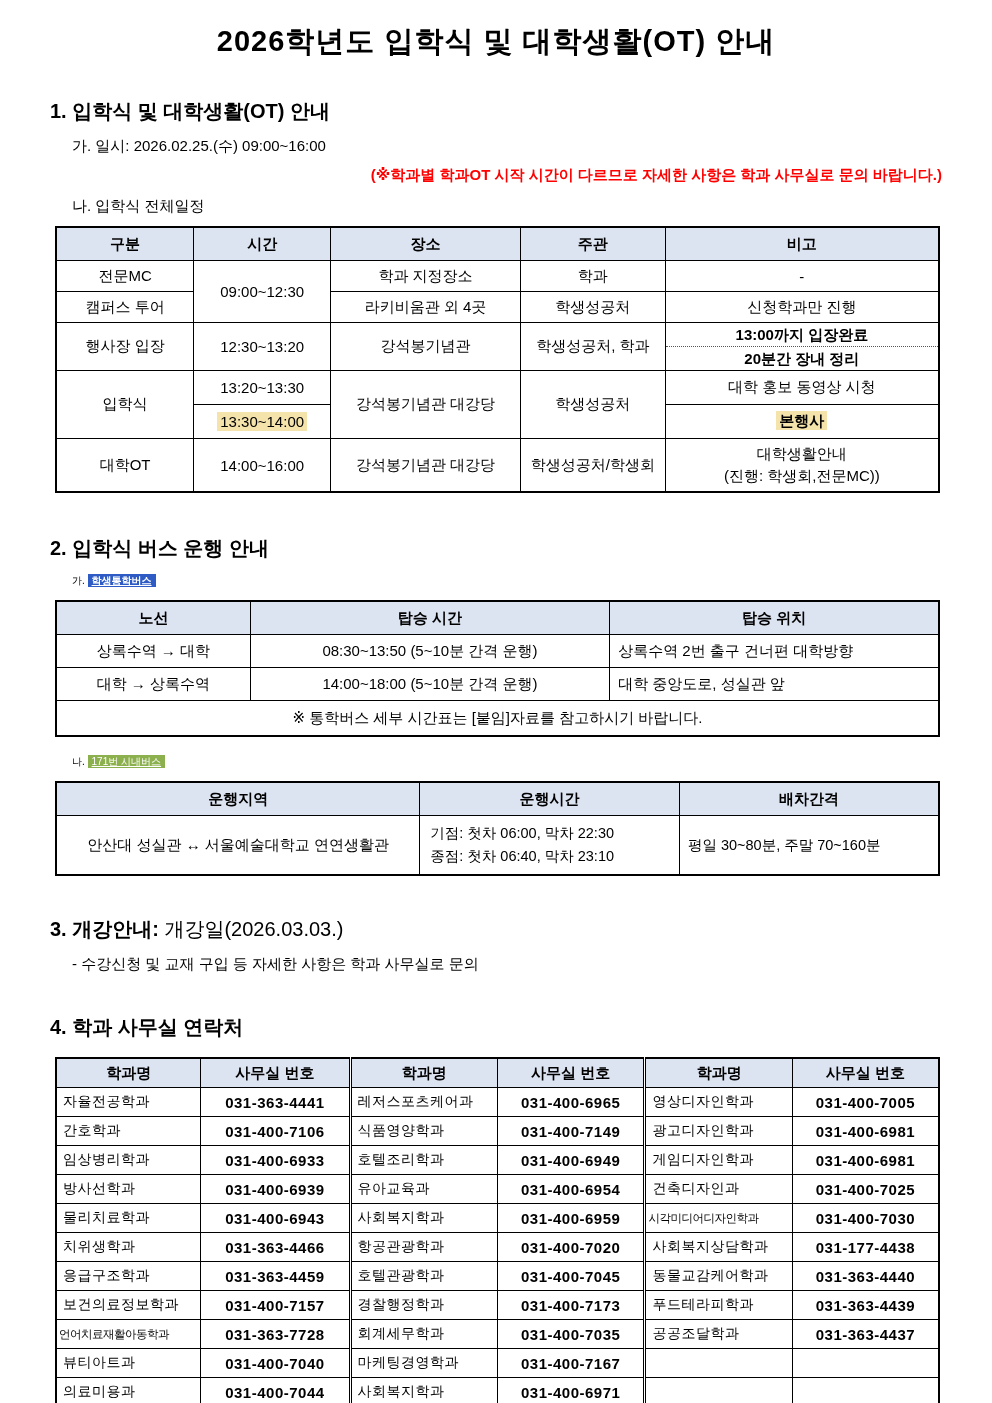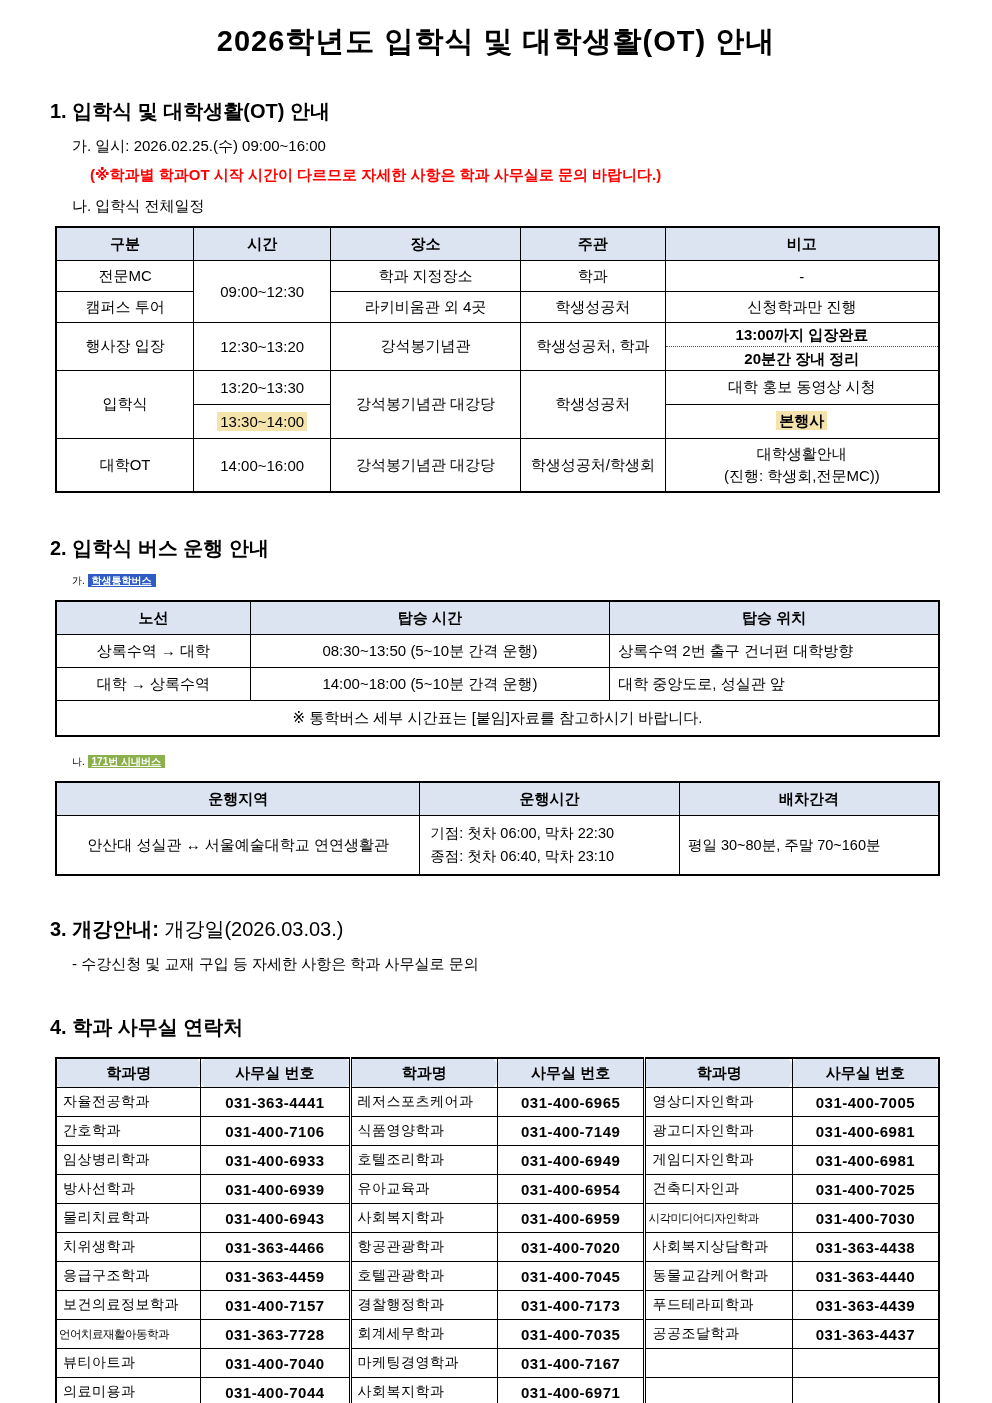--- a/index.html
+++ b/index.html
@@ -8,52 +8,52 @@
     font-family:"Liberation Sans","DejaVu Sans",sans-serif;
     color:#000;position:relative;
   }
   .page{padding:22px 50px 0 50px;}
   .doc-title{
     text-align:center;font-size:29px;font-weight:bold;letter-spacing:1px;
     margin:0 0 36px 0;
   }
   .sec-heading{font-size:20px;font-weight:bold;margin:0 0 12px 0;}
   .sub-line{font-size:15px;margin:0 0 10px 22px;}
-  .red-notice{font-size:15px;font-weight:bold;color:#ff0000;margin:0 0 12px 40px;}
+  .red-notice{font-size:15px;font-weight:bold;color:#ff0000;margin:0 0 12px 40px;text-align:right;}
   table{border-collapse:collapse;table-layout:fixed;width:885px;margin-left:5px;
         border:2px solid #000;}
   th,td{border:1px solid #000;font-size:15px;text-align:center;padding:2px 3px;
         overflow:hidden;}
   th{background:#dce3f1;font-weight:bold;height:28px;}
   
   .schedule-table{margin-bottom:42px;}
   .schedule-table td{height:26px;}
   .dot-b{border-bottom:1px dotted #555;}
   .note-split{padding:0;}
   .note-split .half{height:23px;line-height:23px;font-weight:bold;}
   .note-split .half.first{border-bottom:1px dotted #555;}
   .two-line{line-height:1.5;}
   .hl-yellow{background:#f5e3ac;padding:1px 3px;}
   .bold{font-weight:bold;}
   
   .bus-label-line{font-size:10px;margin:0 0 12px 22px;}
   .hl-blue{background:#2f5bc4;color:#fff;font-weight:bold;text-decoration:underline;padding:1px 4px;}
-  .hl-green{background:#8db04e;color:#fff;font-weight:bold;text-decoration:underline;padding:1px 4px;}
+  .hl-green{background:#8db04e;color:#fff;font-weight:normal;text-decoration:underline;padding:1px 4px;}
   .shuttle-table{margin-bottom:18px;}
   .shuttle-table td{height:28px;}
   .shuttle-table td.loc{text-align:left;padding-left:8px;}
   .shuttle-table td.footnote{text-align:center;height:30px;}
   .citybus-table{margin-bottom:40px;}
   .citybus-table td{height:54px;}
   .citybus-table td.times{text-align:left;padding-left:10px;font-size:14.5px;line-height:1.6;}
   .citybus-table td.interval{text-align:left;padding-left:8px;font-size:14.5px;}
   
   .sec3-rest{font-weight:normal;}
   
-  .contact-table th{height:24px;font-size:15px;border-radius:8px;}
+  .contact-table th{height:24px;font-size:15px;}
   .contact-table td{height:24px;}
   .contact-table td.name{text-align:left;padding-left:6px;font-size:14px;letter-spacing:0.5px;}
   .contact-table td.num{font-weight:bold;font-size:15px;letter-spacing:0.5px;}
   .contact-table td.tight{font-size:11.5px;letter-spacing:-0.5px;padding-left:2px;}
   .dbl{border-left:3px double #000 !important;}
 </style>
 </head>
 <body>
 
 <div class="page">
@@ -256,21 +256,21 @@
           <td class="num">031-400-6959</td>
           <td class="name dbl tight">시각미디어디자인학과</td>
           <td class="num">031-400-7030</td>
         </tr>
         <tr>
           <td class="name">치위생학과</td>
           <td class="num">031-363-4466</td>
           <td class="name dbl">항공관광학과</td>
           <td class="num">031-400-7020</td>
           <td class="name dbl">사회복지상담학과</td>
-          <td class="num">031-363-4438</td>
+          <td class="num">031-177-4438</td>
         </tr>
         <tr>
           <td class="name">응급구조학과</td>
           <td class="num">031-363-4459</td>
           <td class="name dbl">호텔관광학과</td>
           <td class="num">031-400-7045</td>
           <td class="name dbl">동물교감케어학과</td>
           <td class="num">031-363-4440</td>
         </tr>
         <tr>

